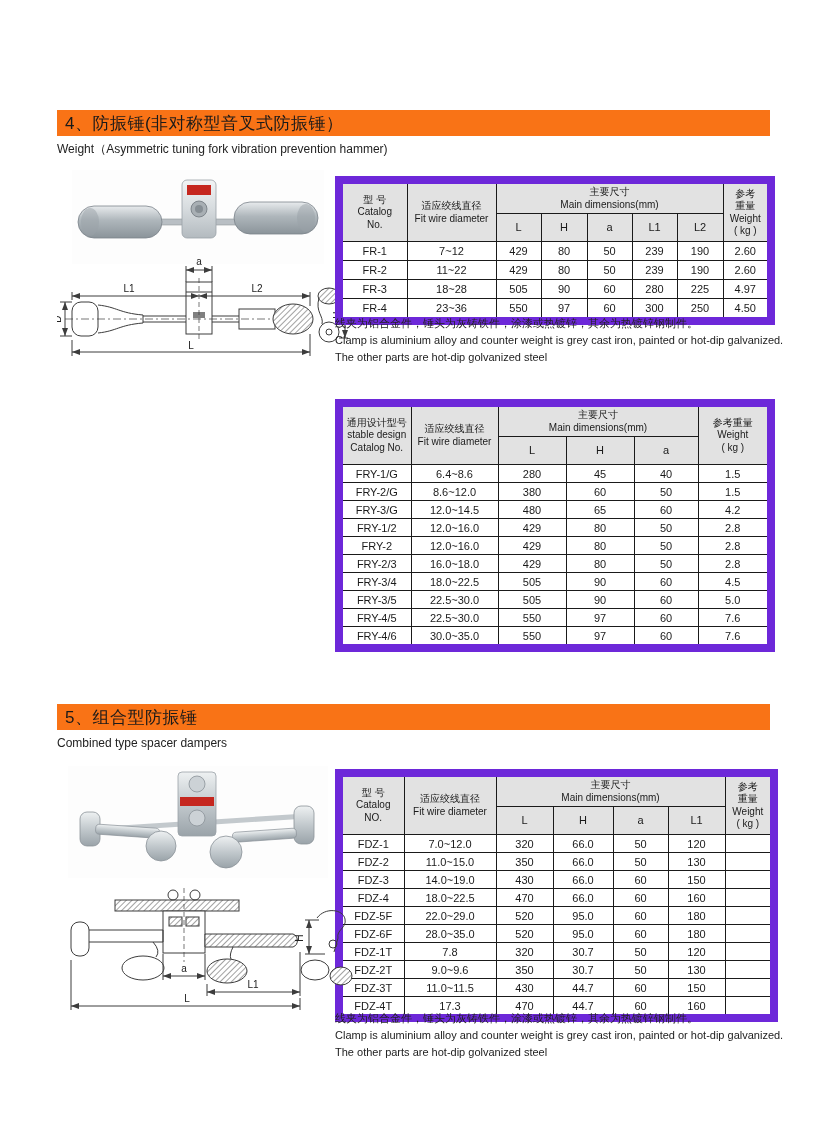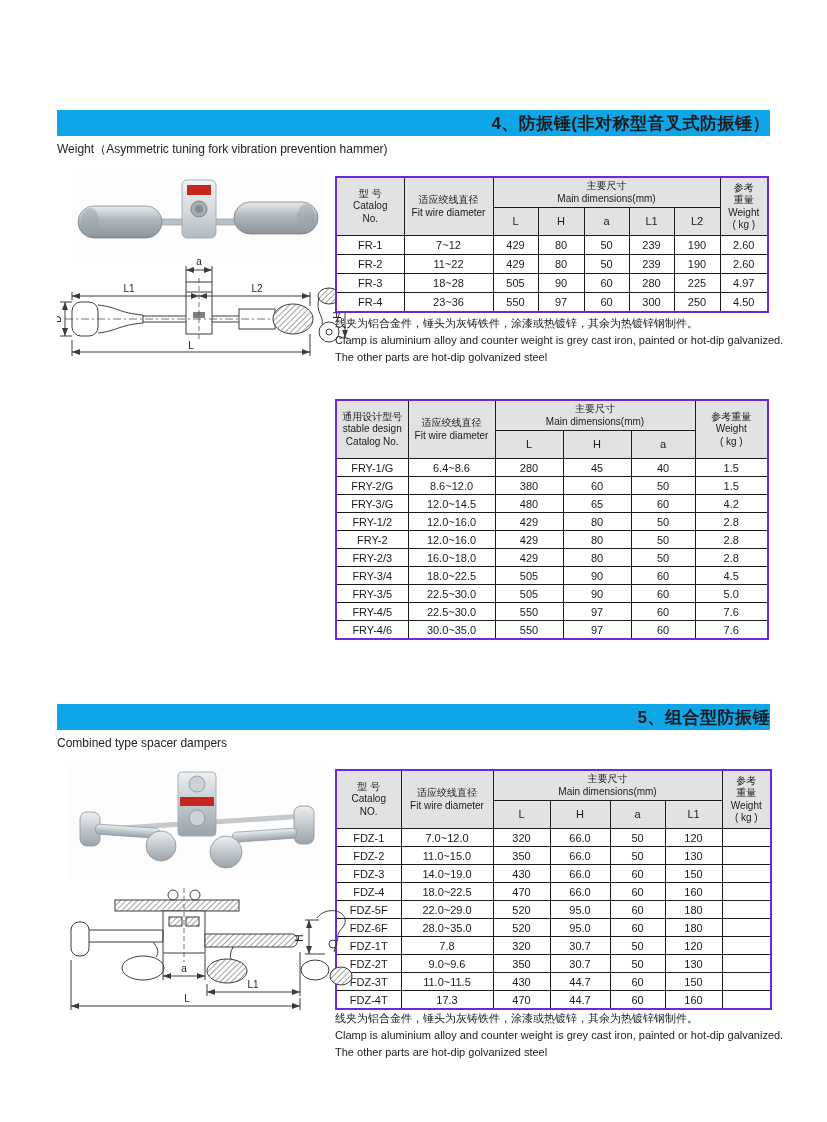--- a/index.html
+++ b/index.html
@@ -1,28 +1,28 @@
 <!DOCTYPE html>
 <html><head>
 <meta charset="utf-8">
 <style>
   html,body{margin:0;padding:0;background:#ffffff;}
   .page{position:relative;width:827px;height:1122px;background:#fff;overflow:hidden;
         font-family:"Liberation Sans","DejaVu Sans",sans-serif;color:#1a1a1a;}
-  .band{position:absolute;left:57px;width:713px;height:26px;background:#0ea5e9;
+  .band{position:absolute;left:57px;width:713px;height:26px;background:#f97316;
         display:flex;align-items:center;box-sizing:border-box;padding-left:8px;
-        font-weight:bold;font-size:17px;letter-spacing:0.5px;justify-content:flex-end;}
+        font-weight:normal;font-size:17px;letter-spacing:0.5px;}
   .sub{position:absolute;left:57px;font-size:12px;color:#222;}
   .note{position:absolute;font-size:11px;line-height:17px;color:#222;}
   .note .cn{display:block;}
   .dtable{position:absolute;border-collapse:collapse;table-layout:fixed;
           font-size:11px;background:#fff;}
   .dtable th,.dtable td{border:1px solid #1a1a1a;text-align:center;vertical-align:middle;
           padding:0 1px;overflow:hidden;}
-  .dtable{border:2px solid #6d28d9;}
+  .dtable{border:8px solid #6d28d9;}
   .dtable th{background:#e2e2e2;font-weight:normal;font-size:10px;line-height:1.25;
           white-space:pre-line;}
   .dtable thead tr:first-child th{height:29px;}
   .dtable thead tr:last-child th{height:27px;font-size:11px;}
   .t1 td{height:18px;}
   .t2 td,.t3 td{height:17px;}
   .fig{position:absolute;}
   .fig svg{display:block;width:100%;height:100%;}
   .dim-text{font-size:10px;fill:#222;}
 </style>

